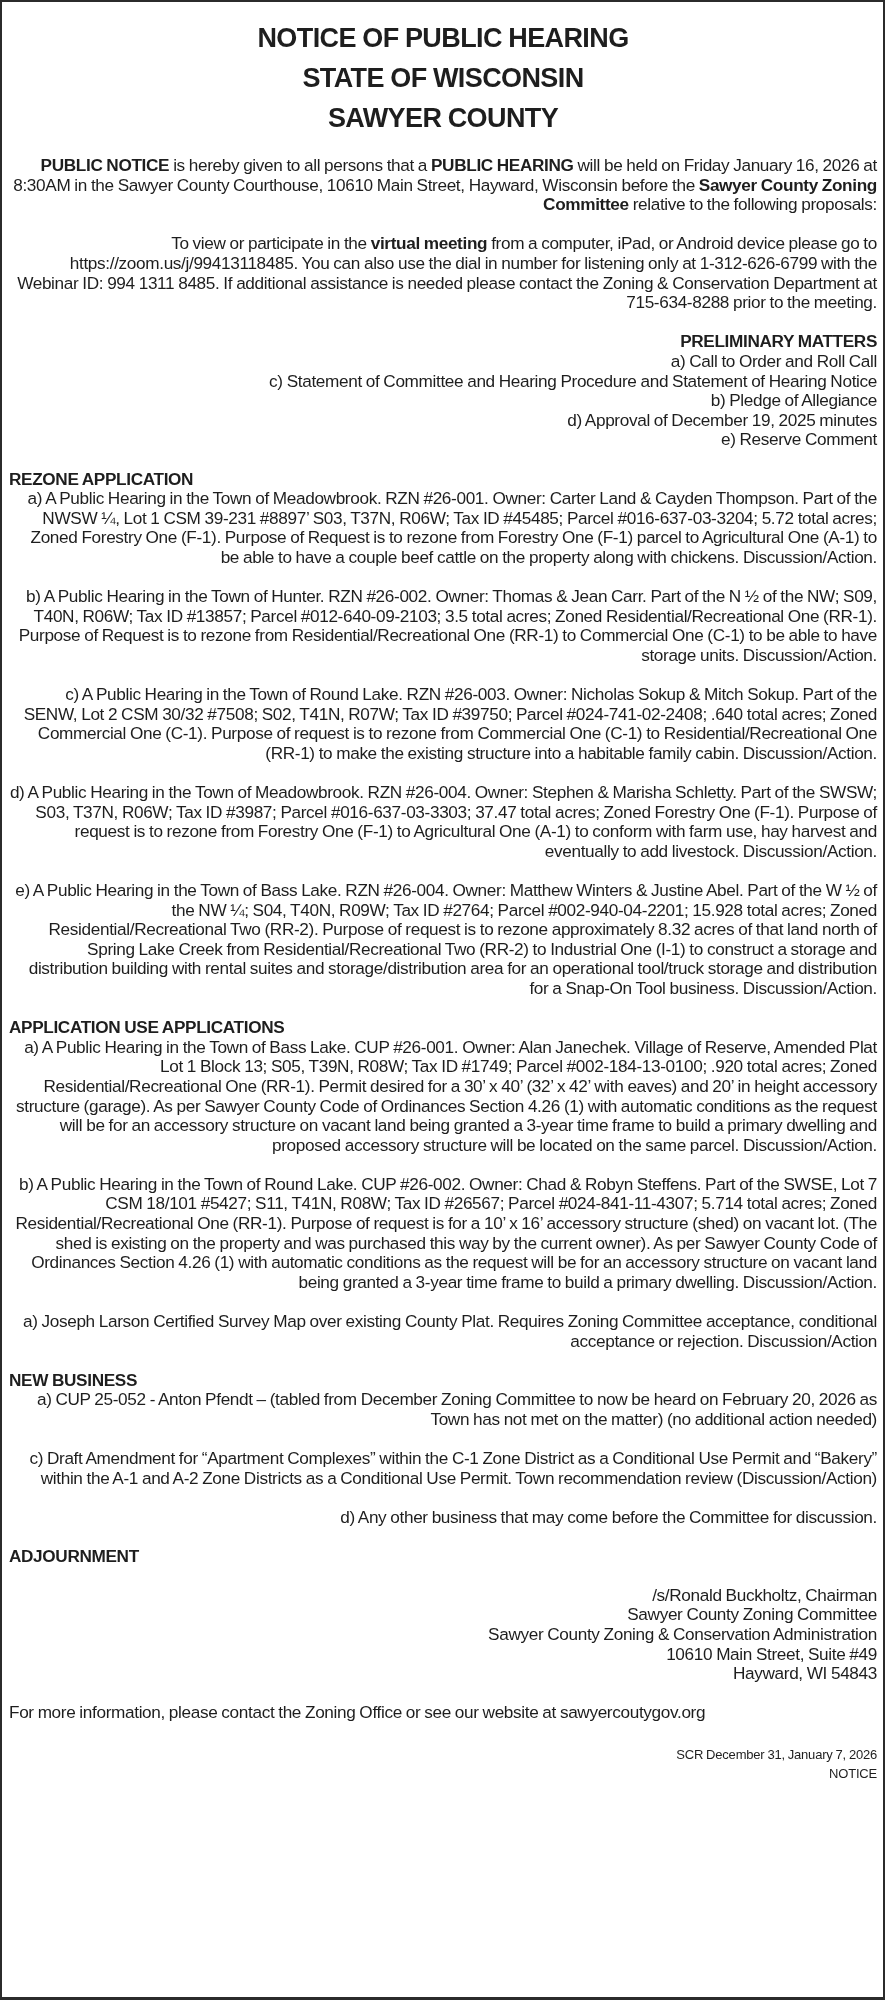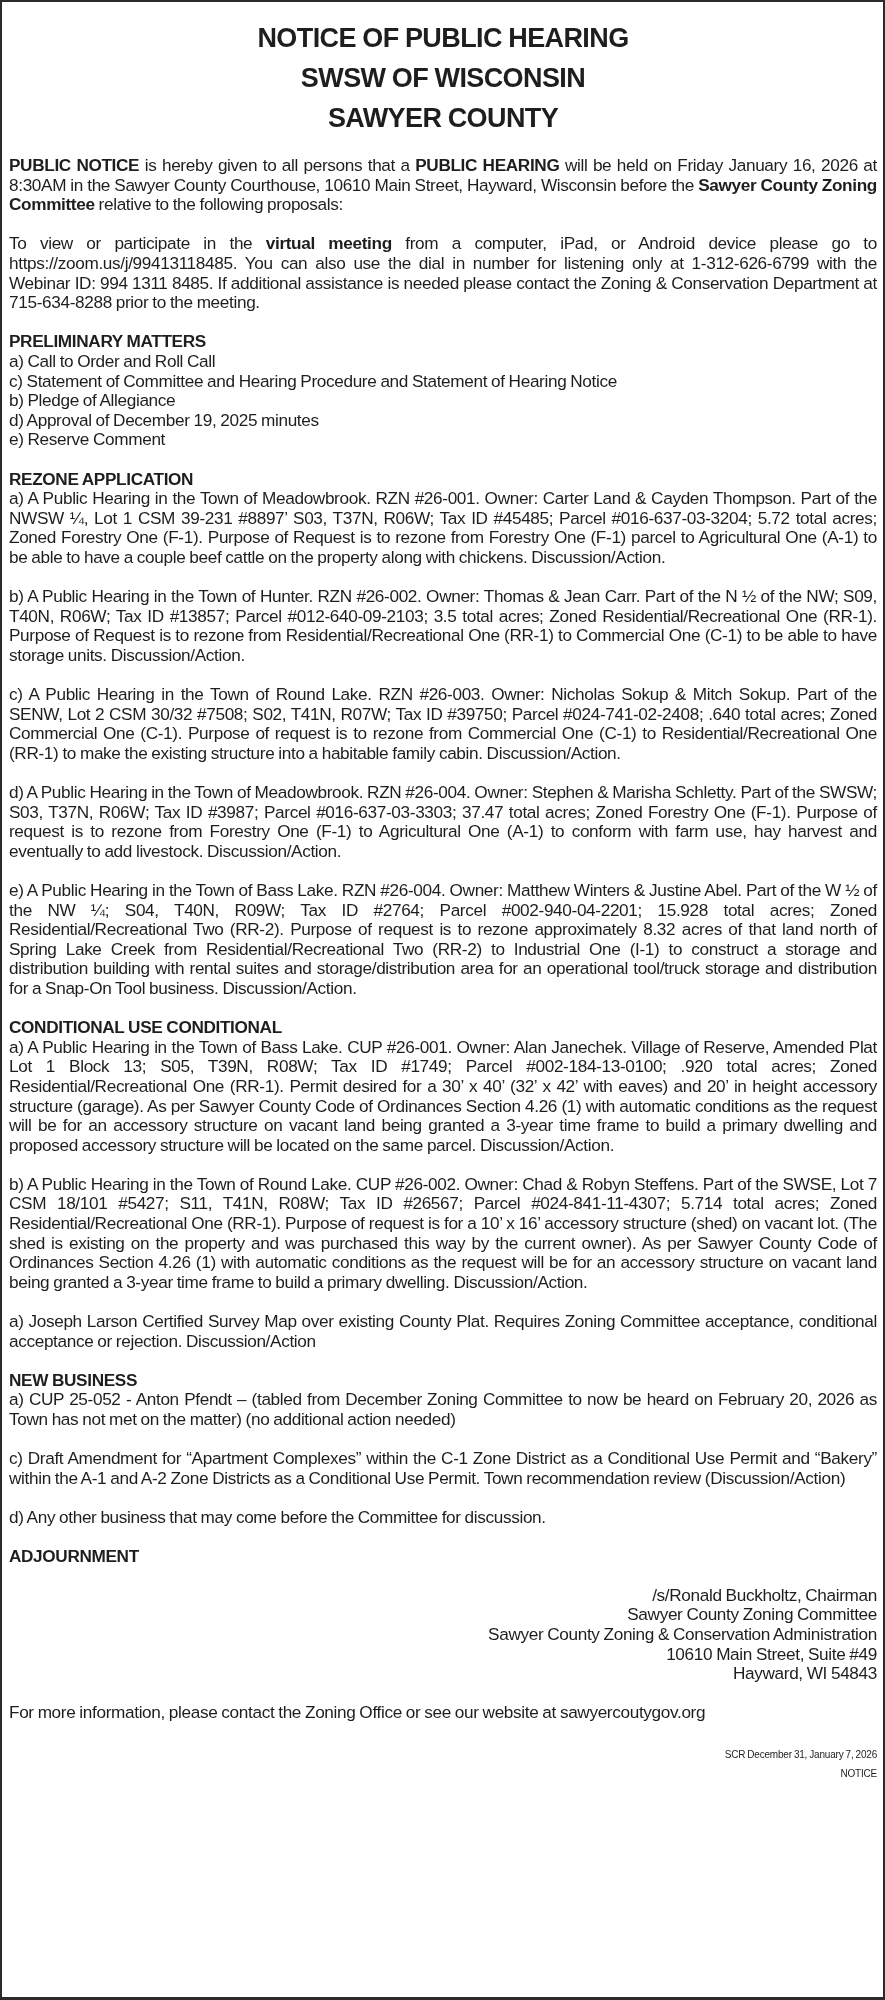--- a/index.html
+++ b/index.html
@@ -22,36 +22,36 @@
     text-align: center;
     font-weight: bold;
     font-size: 27px;
     line-height: 40px;
     letter-spacing: -0.6px;
     margin: 0;
   }
   .title-block { margin-bottom: 18px; }
   p { margin: 0; }
   .just { text-align: justify; }
-  .gap { margin-bottom: 19.6px; }
+  .gap { margin-bottom: 19.6px; text-align: right; }
   .section-title { font-weight: bold; }
   .list-item { margin: 0; }
   .signature { text-align: right; margin-top: 19px; }
   .more-info { margin-top: 19.6px; }
-  .footer { text-align: right; font-size: 10px; line-height: 19px; margin-top: 22px; letter-spacing: -0.2px; }
+  .footer { text-align: right; font-size: 13px; line-height: 19px; margin-top: 22px; letter-spacing: -0.2px; }
   b { font-weight: bold; }
 </style>
 </head>
 <body>
 
 <div class="page">
 
   <div class="title-block">
     <h1 class="title">NOTICE OF PUBLIC HEARING</h1>
-    <h2 class="title">SWSW OF WISCONSIN</h2>
+    <h2 class="title">STATE OF WISCONSIN</h2>
     <h2 class="title">SAWYER COUNTY</h2>
   </div>
 
   <p class="just gap"><b>PUBLIC NOTICE</b><span> is hereby given to all persons that a </span><b>PUBLIC HEARING</b><span> will be held on Friday January 16, 2026 at 8:30AM in the Sawyer County Courthouse, 10610 Main Street, Hayward, Wisconsin before the </span><b>Sawyer County Zoning Committee</b><span> relative to the following proposals:</span></p>
 
   <p class="just gap"><span>To view or participate in the </span><b>virtual meeting</b><span> from a computer, iPad, or Android device please go to https://zoom.us/j/99413118485. You can also use the dial in number for listening only at 1-312-626-6799 with the Webinar ID: 994 1311 8485. If additional assistance is needed please contact the Zoning &amp; Conservation Department at 715-634-8288 prior to the meeting.</span></p>
 
   <div class="gap">
     <p class="section-title">PRELIMINARY MATTERS</p>
     <p class="list-item">a) Call to Order and Roll Call</p>
@@ -64,21 +64,21 @@
   <div>
     <p class="section-title">REZONE APPLICATION</p>
     <p class="just gap">a) A Public Hearing in the Town of Meadowbrook. RZN #26-001. Owner: Carter Land &amp; Cayden Thompson. Part of the NWSW ¼, Lot 1 CSM 39-231 #8897’ S03, T37N, R06W; Tax ID #45485; Parcel #016-637-03-3204; 5.72 total acres; Zoned Forestry One (F-1). Purpose of Request is to rezone from Forestry One (F-1) parcel to Agricultural One (A-1) to be able to have a couple beef cattle on the property along with chickens. Discussion/Action.</p>
     <p class="just gap">b) A Public Hearing in the Town of Hunter. RZN #26-002. Owner: Thomas &amp; Jean Carr. Part of the N ½ of the NW; S09, T40N, R06W; Tax ID #13857; Parcel #012-640-09-2103; 3.5 total acres; Zoned Residential/Recreational One (RR-1). Purpose of Request is to rezone from Residential/Recreational One (RR-1) to Commercial One (C-1) to be able to have storage units. Discussion/Action.</p>
     <p class="just gap">c) A Public Hearing in the Town of Round Lake. RZN #26-003. Owner: Nicholas Sokup &amp; Mitch Sokup. Part of the SENW, Lot 2 CSM 30/32 #7508; S02, T41N, R07W; Tax ID #39750; Parcel #024-741-02-2408; .640 total acres; Zoned Commercial One (C-1). Purpose of request is to rezone from Commercial One (C-1) to Residential/Recreational One (RR-1) to make the existing structure into a habitable family cabin. Discussion/Action.</p>
     <p class="just gap">d) A Public Hearing in the Town of Meadowbrook. RZN #26-004. Owner: Stephen &amp; Marisha Schletty. Part of the SWSW; S03, T37N, R06W; Tax ID #3987; Parcel #016-637-03-3303; 37.47 total acres; Zoned Forestry One (F-1). Purpose of request is to rezone from Forestry One (F-1) to Agricultural One (A-1) to conform with farm use, hay harvest and eventually to add livestock. Discussion/Action.</p>
     <p class="just gap">e) A Public Hearing in the Town of Bass Lake. RZN #26-004. Owner: Matthew Winters &amp; Justine Abel. Part of the W ½ of the NW ¼; S04, T40N, R09W; Tax ID #2764; Parcel #002-940-04-2201; 15.928 total acres; Zoned Residential/Recreational Two (RR-2). Purpose of request is to rezone approximately 8.32 acres of that land north of Spring Lake Creek from Residential/Recreational Two (RR-2) to Industrial One (I-1) to construct a storage and distribution building with rental suites and storage/distribution area for an operational tool/truck storage and distribution for a Snap-On Tool business. Discussion/Action.</p>
   </div>
 
   <div>
-    <p class="section-title">CONDITIONAL USE CONDITIONAL</p>
+    <p class="section-title">APPLICATION USE APPLICATIONS</p>
     <p class="just gap">a) A Public Hearing in the Town of Bass Lake. CUP #26-001. Owner: Alan Janechek. Village of Reserve, Amended Plat Lot 1 Block 13; S05, T39N, R08W; Tax ID #1749; Parcel #002-184-13-0100; .920 total acres; Zoned Residential/Recreational One (RR-1). Permit desired for a 30’ x 40’ (32’ x 42’ with eaves) and 20’ in height accessory structure (garage). As per Sawyer County Code of Ordinances Section 4.26 (1) with automatic conditions as the request will be for an accessory structure on vacant land being granted a 3-year time frame to build a primary dwelling and proposed accessory structure will be located on the same parcel. Discussion/Action.</p>
     <p class="just gap">b) A Public Hearing in the Town of Round Lake. CUP #26-002. Owner: Chad &amp; Robyn Steffens. Part of the SWSE, Lot 7 CSM 18/101 #5427; S11, T41N, R08W; Tax ID #26567; Parcel #024-841-11-4307; 5.714 total acres; Zoned Residential/Recreational One (RR-1). Purpose of request is for a 10’ x 16’ accessory structure (shed) on vacant lot. (The shed is existing on the property and was purchased this way by the current owner). As per Sawyer County Code of Ordinances Section 4.26 (1) with automatic conditions as the request will be for an accessory structure on vacant land being granted a 3-year time frame to build a primary dwelling. Discussion/Action.</p>
   </div>
 
   <div>
     <p class="just gap">a) Joseph Larson Certified Survey Map over existing County Plat. Requires Zoning Committee acceptance, conditional acceptance or rejection. Discussion/Action</p>
   </div>
 
   <div>
     <p class="section-title">NEW BUSINESS</p>

